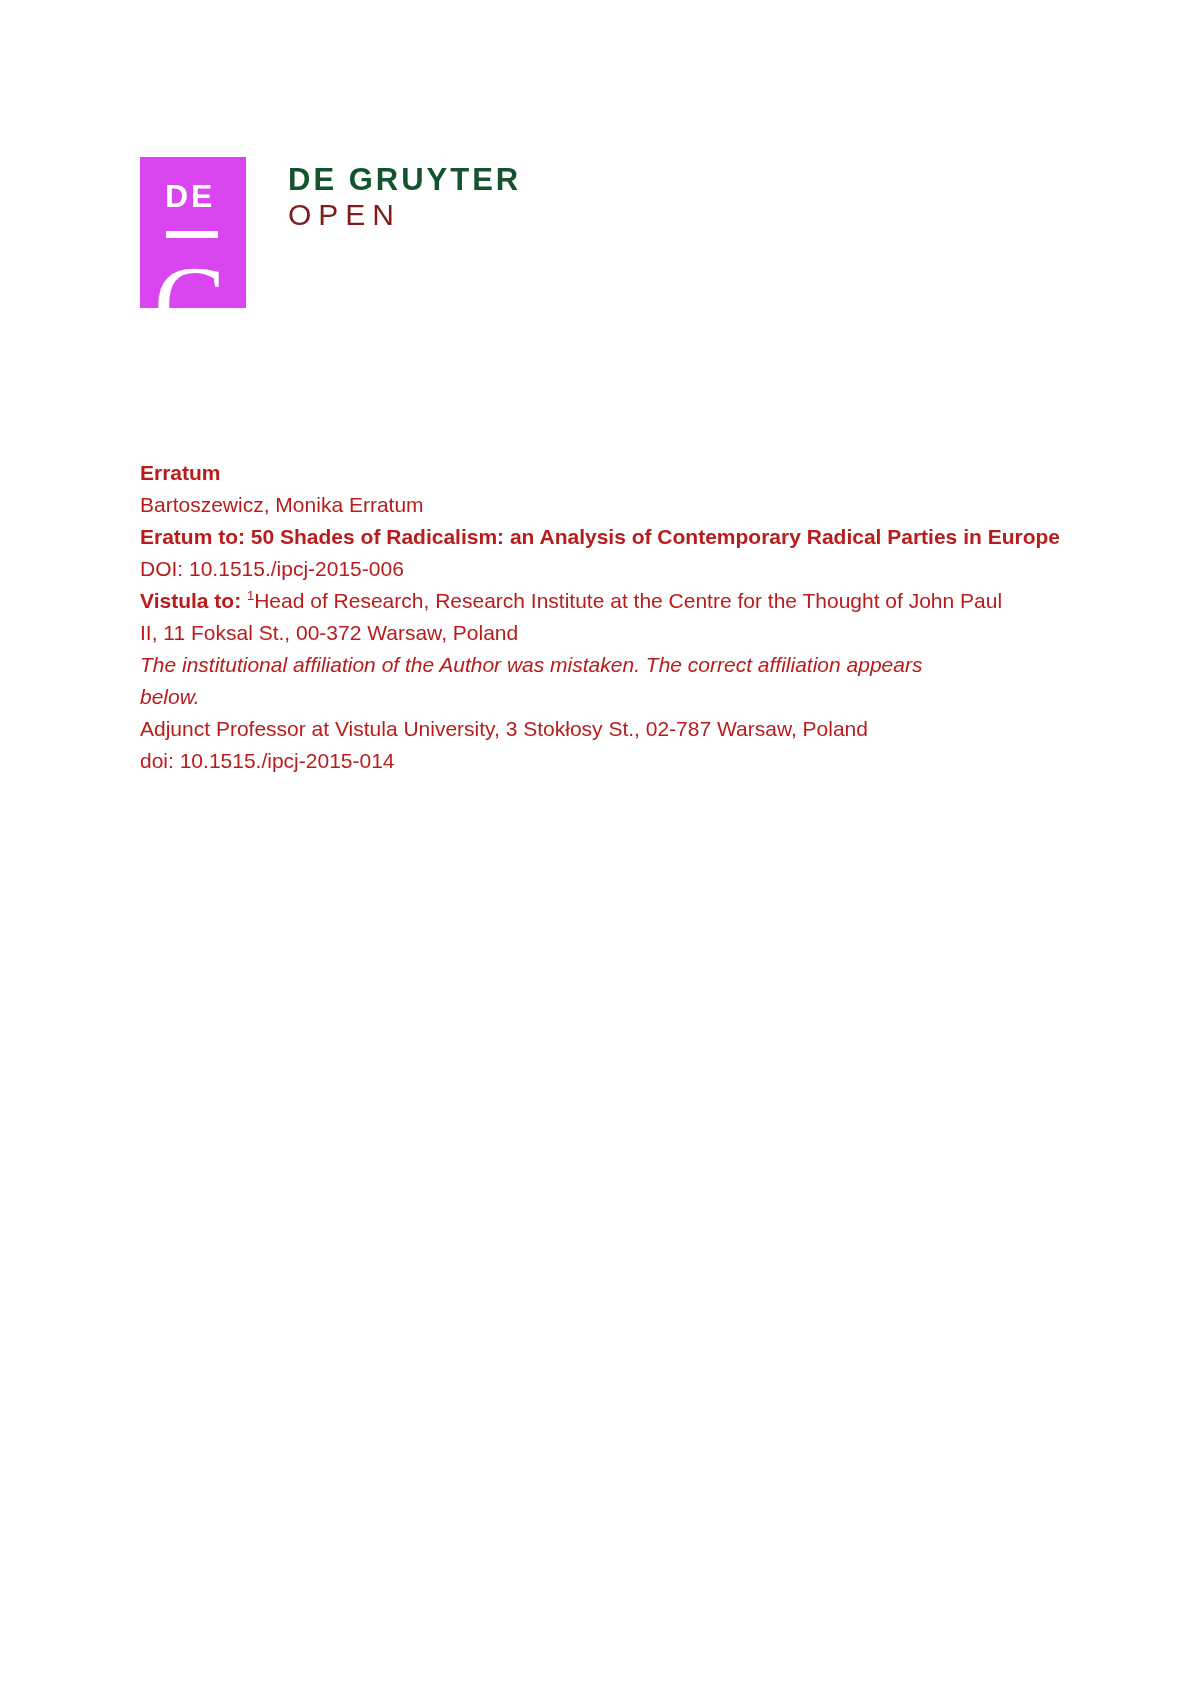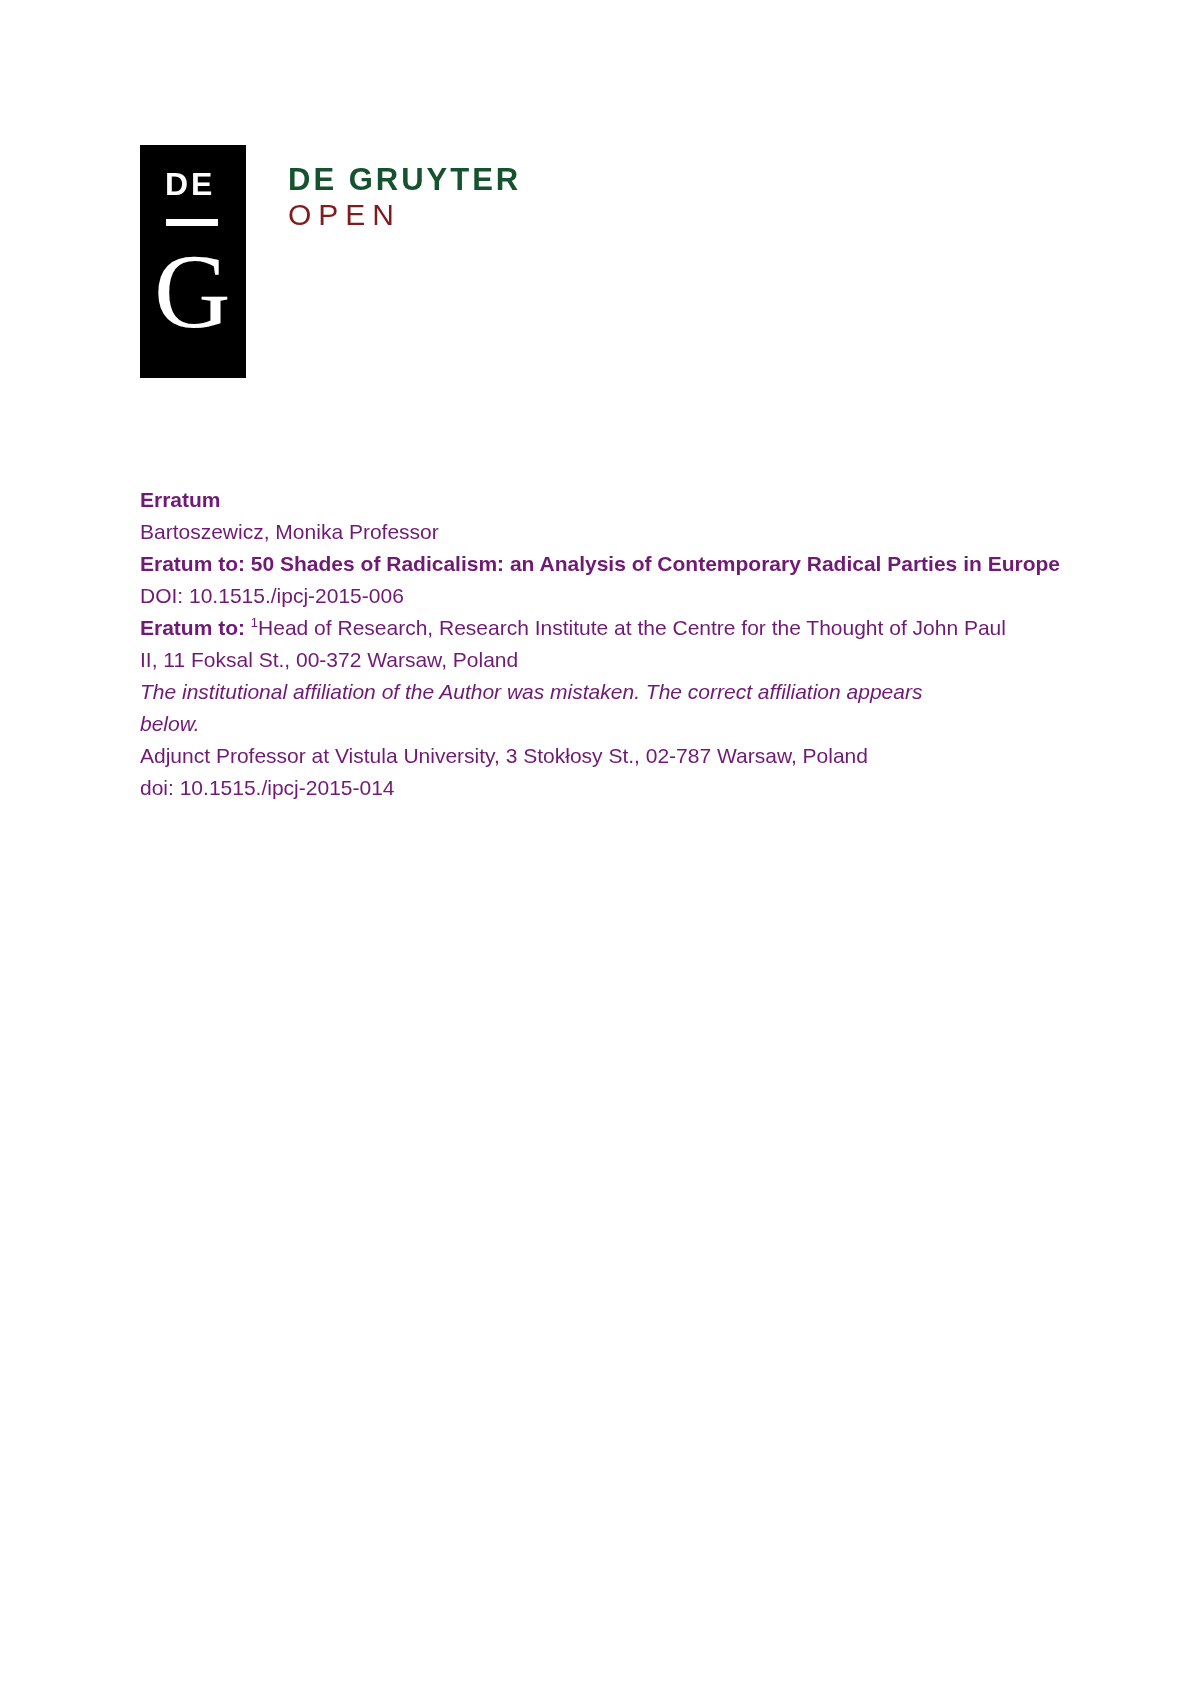--- a/index.html
+++ b/index.html
@@ -15,24 +15,24 @@
 
   
   .logo-wrap {
     position: absolute;
     left: 140px;
     top: 141px;
   }
   .logo-box {
     position: absolute;
     left: 0;
-    top: 4px;
+    top: 16px;
     width: 106px;
-    height: 233px;
-    background: #000000;
+    height: 151px;
+    background: #d946ef;
   }
   .logo-de {
     position: absolute;
     left: 25px;
     top: 23px;
     color: #ffffff;
     font-size: 32px;
     font-weight: bold;
     letter-spacing: 3px;
     line-height: 1;
@@ -73,25 +73,25 @@
     font-weight: normal;
     letter-spacing: 7px;
     color: #7f1d1d;
     line-height: 34px;
   }
 
   
   .doc {
     position: absolute;
     left: 140px;
-    top: 484px;
+    top: 457px;
     width: 990px;
     font-size: 21px;
     line-height: 32px;
-    color: #701a75;
+    color: #b91c1c;
   }
   .doc p { margin: 0; }
   .p-heading   { font-weight: bold; margin-bottom: 63px; }
   .p-author    { margin-bottom: 16px; }
   .p-title     { font-weight: bold; white-space: nowrap; margin-bottom: 8px; }
   .p-doi       { margin-bottom: 68px; }
   .p-erratum   { margin-bottom: 17px; }
   .p-note      { margin-bottom: 13px; font-style: italic; }
   .p-affil     { margin-bottom: 12px; }
   .p-doi2      { margin-bottom: 0; }
@@ -114,27 +114,27 @@
   <div class="wordmark">
     <div class="wordmark-main">DE GRUYTER</div>
     <div class="wordmark-open">OPEN</div>
   </div>
 </div>
 
 <div class="doc">
 
   <p class="p-heading">Erratum</p>
 
-  <p class="p-author">Bartoszewicz, Monika Professor</p>
+  <p class="p-author">Bartoszewicz, Monika Erratum</p>
 
   <p class="p-title">Eratum to: 50 Shades of Radicalism: an Analysis of Contemporary Radical Parties in Europe</p>
 
   <p class="p-doi">DOI: 10.1515./ipcj-2015-006</p>
 
-  <p class="p-erratum"><span class="lead-bold">Eratum to: </span><sup class="fnref">1</sup><span>Head of Research, Research Institute at the Centre for the Thought of John Paul<br>II, 11 Foksal St., 00-372 Warsaw, Poland</span></p>
+  <p class="p-erratum"><span class="lead-bold">Vistula to: </span><sup class="fnref">1</sup><span>Head of Research, Research Institute at the Centre for the Thought of John Paul<br>II, 11 Foksal St., 00-372 Warsaw, Poland</span></p>
 
   <p class="p-note">The institutional affiliation of the Author was mistaken. The correct affiliation appears<br>below.</p>
 
   <p class="p-affil">Adjunct Professor at Vistula University, 3 Stokłosy St., 02-787 Warsaw, Poland</p>
 
   <p class="p-doi2">doi: 10.1515./ipcj-2015-014</p>
 
 </div>
 
 </body></html>

